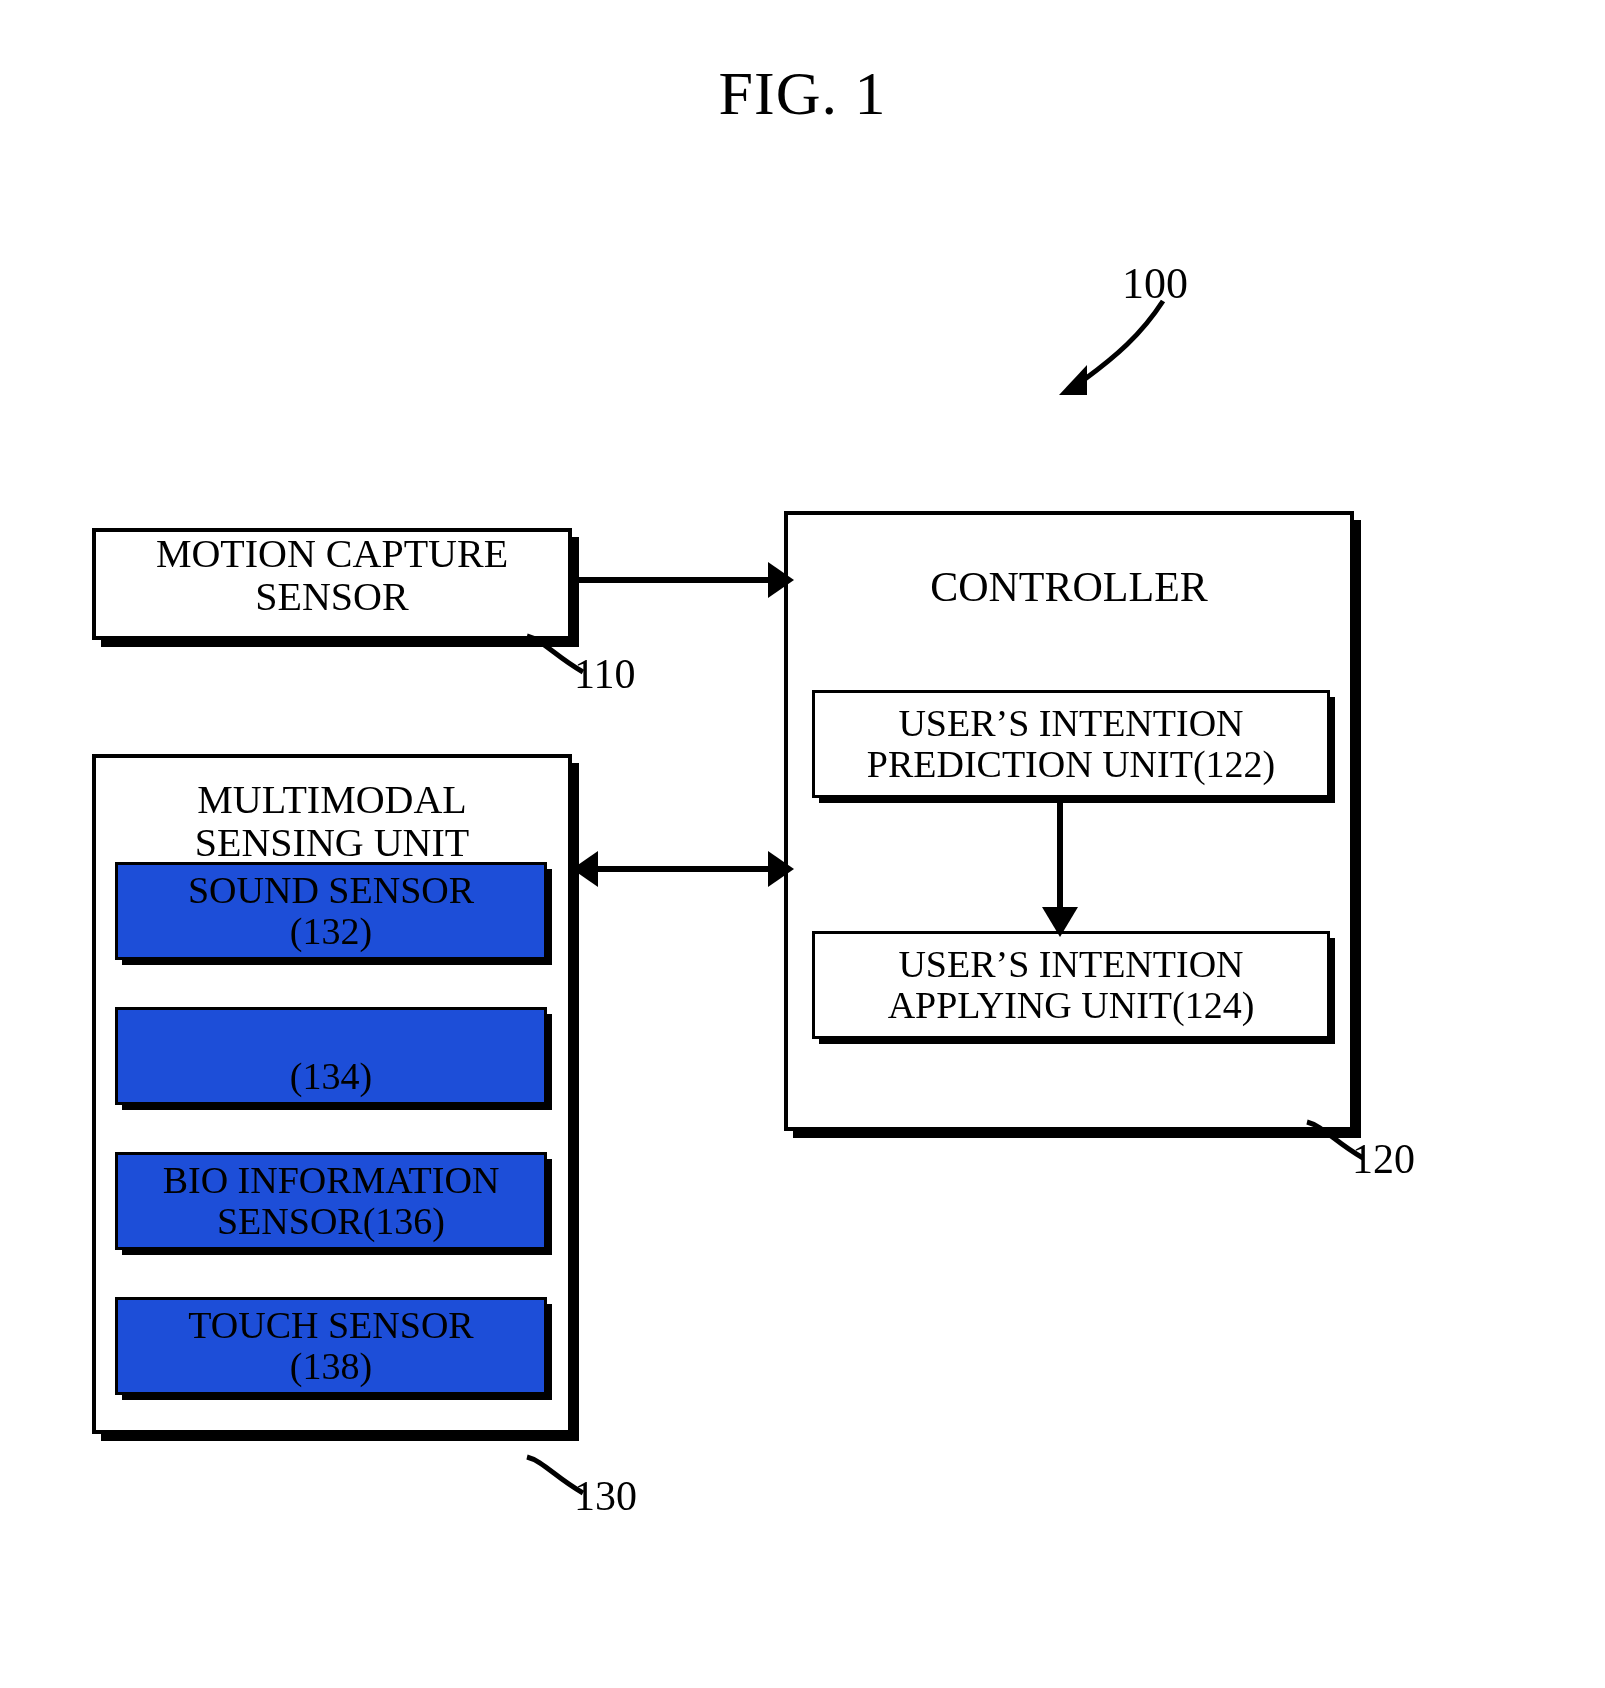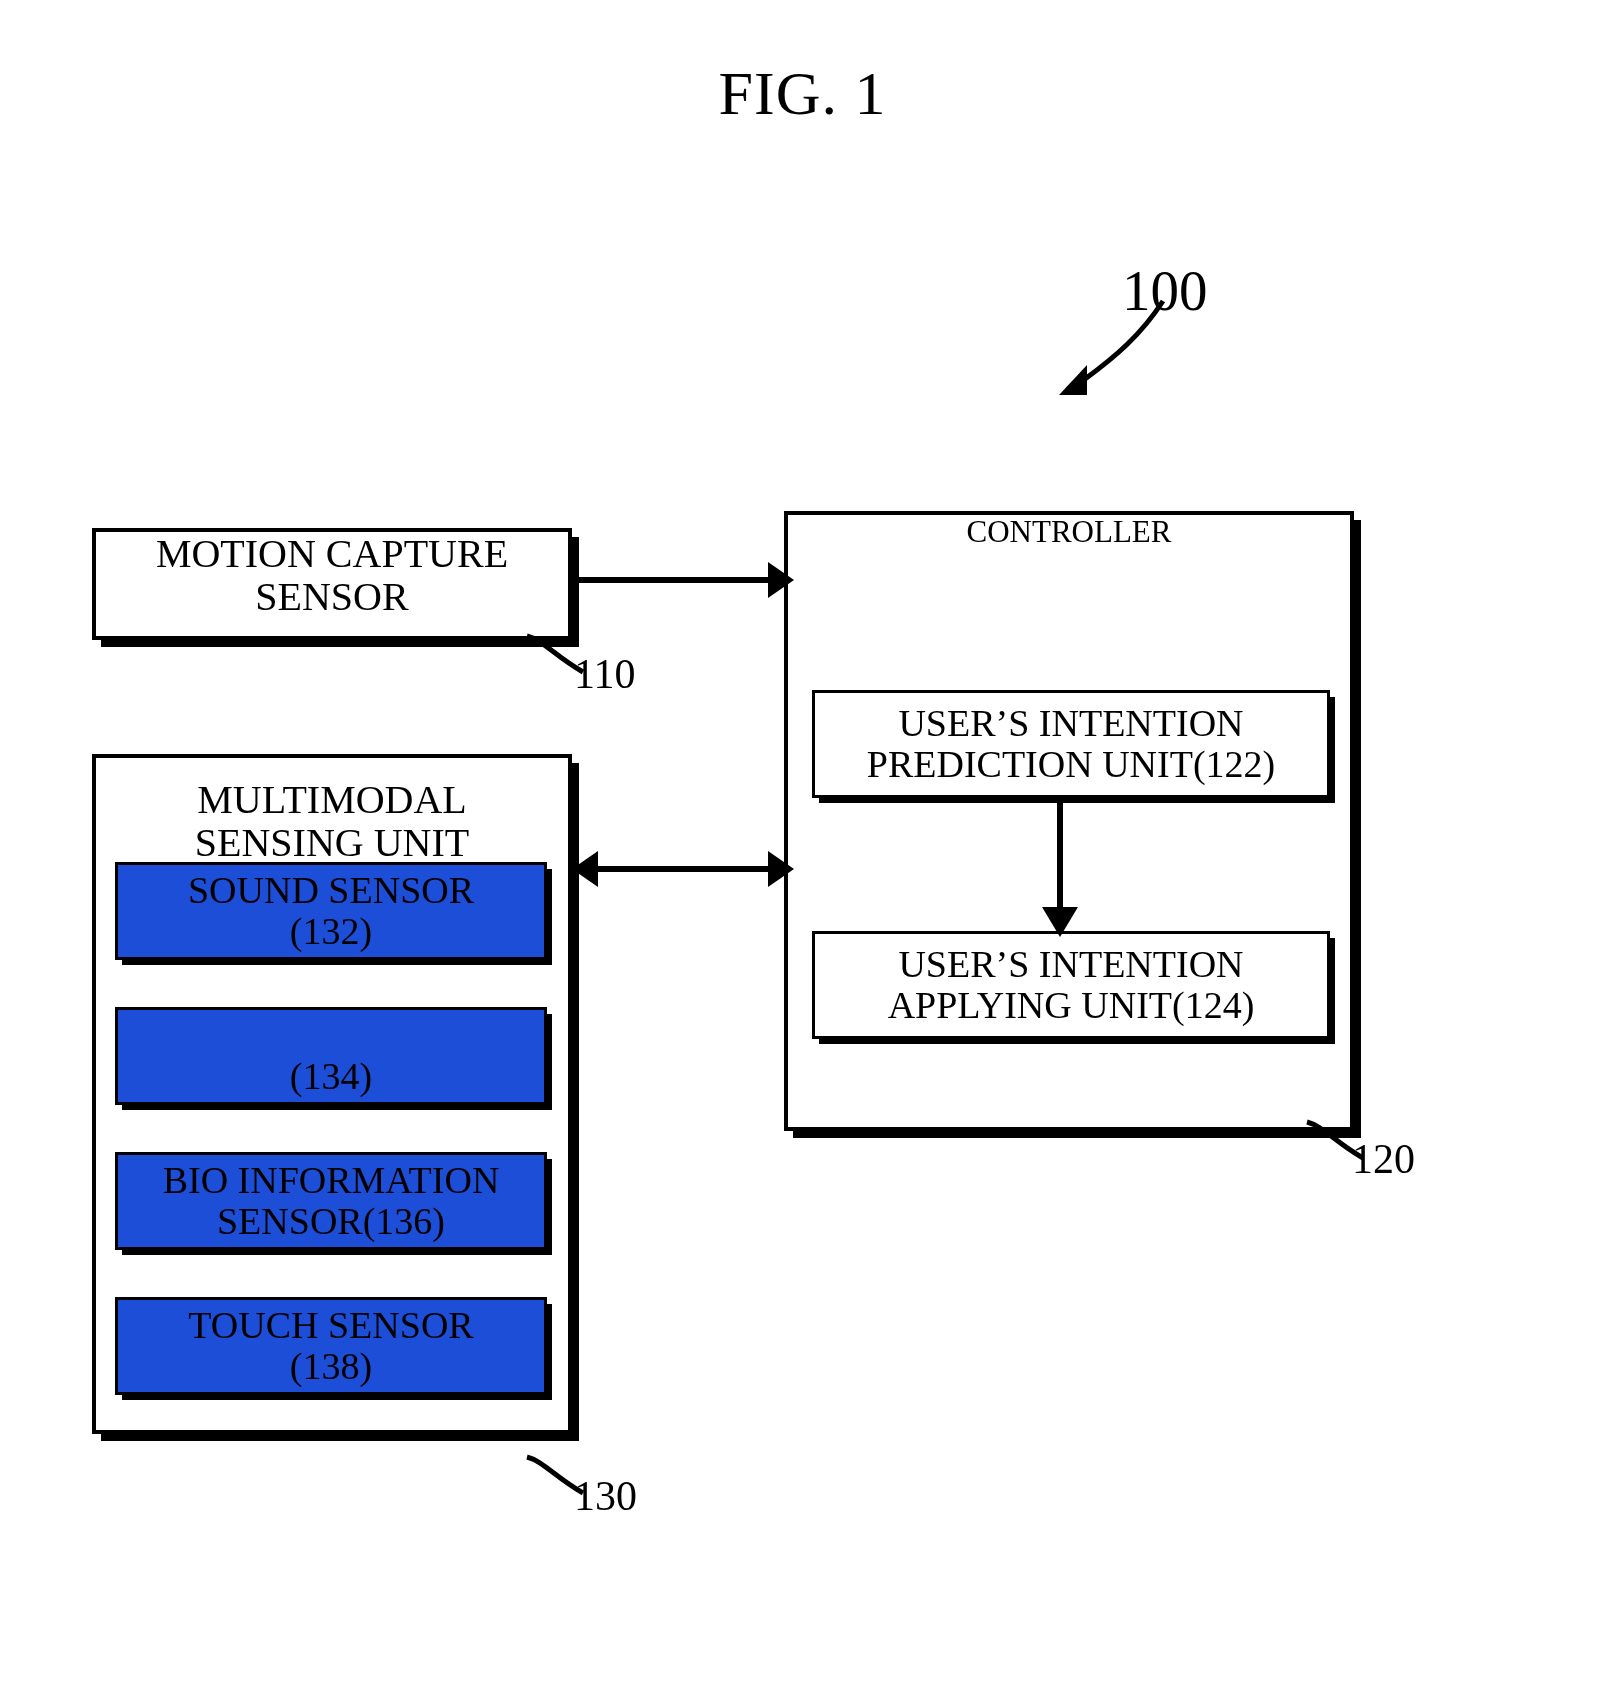--- a/index.html
+++ b/index.html
@@ -26,21 +26,21 @@
     font-size: 62px;
     letter-spacing: 1px;
     font-weight: 400;
   }
 
   
   #ref-100 {
     position: absolute;
     left: 1122px;
     top: 258px;
-    font-size: 57px;
+    font-size: 44px;
   }
   #ref-100-leader {
     position: absolute;
     left: 1045px;
     top: 295px;
     width: 130px;
     height: 110px;
   }
 
   
@@ -75,21 +75,22 @@
 
   
   #controller {
     left: 784px;
     top: 511px;
     width: 570px;
     height: 620px;
     justify-content: flex-start;
   }
   #controller > .box-title {
-    font-size: 31px;
+    margin-top: 50px;
+    font-size: 42px;
   }
 
   #intention-prediction-unit {
     left: 812px;
     top: 690px;
     width: 518px;
     height: 108px;
     justify-content: center;
   }
   #intention-applying-unit {

